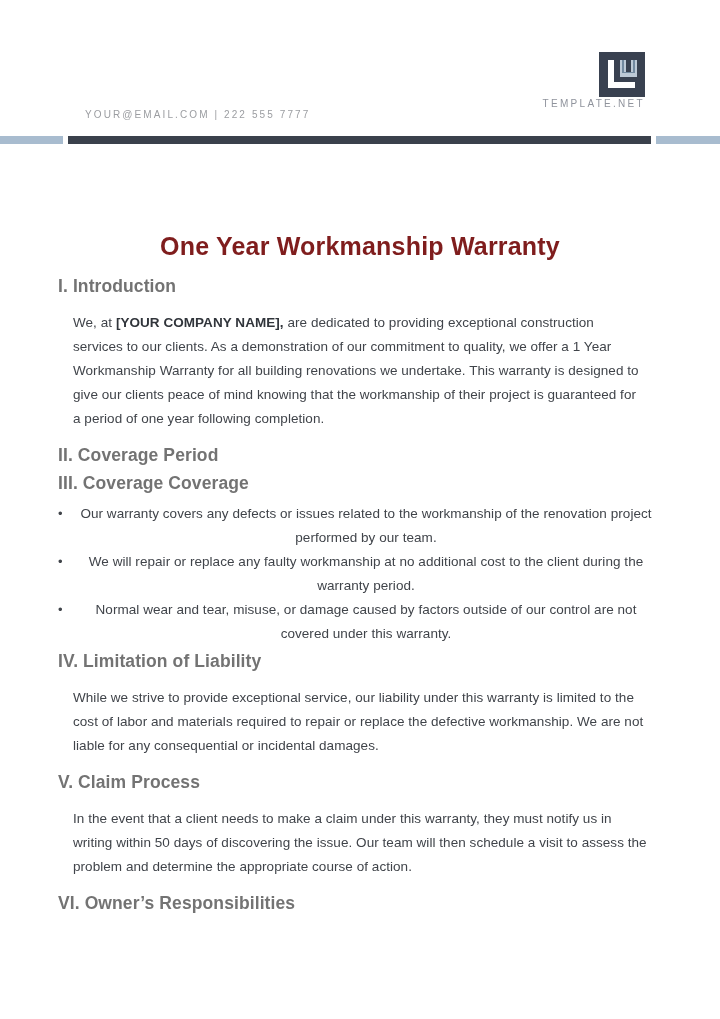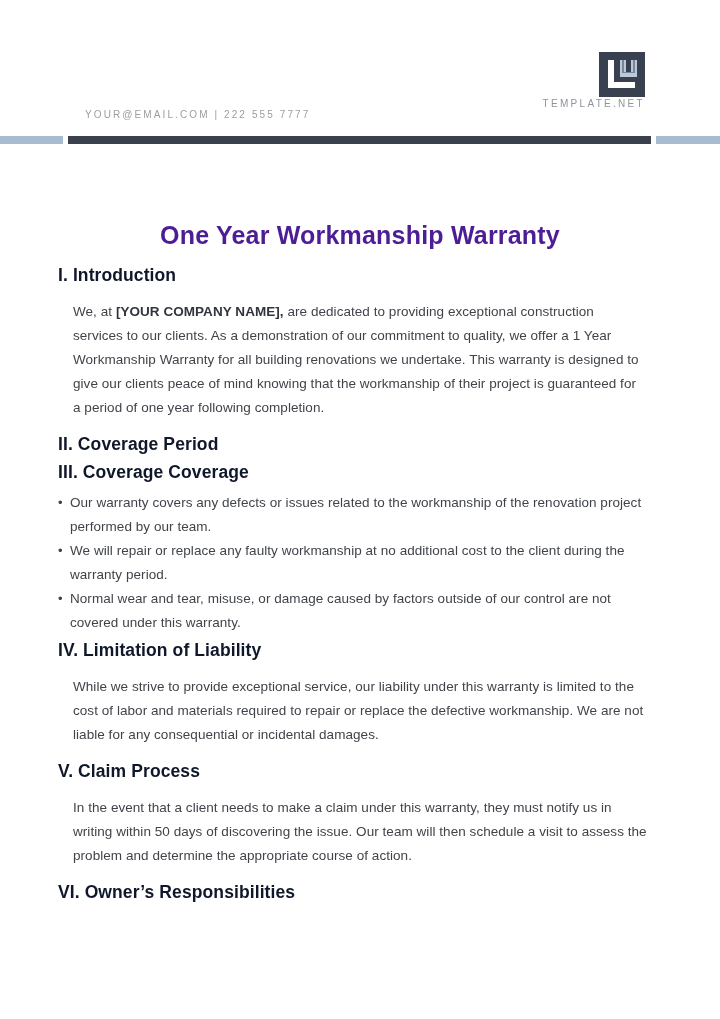--- a/index.html
+++ b/index.html
@@ -26,35 +26,35 @@
 
   
   .rule{display:flex;height:8px;}
   .rule .seg-light-l{width:63px;background:#a8bccf;}
   .rule .seg-dark{flex:1;background:#3a414c;margin:0 5px;}
   .rule .seg-light-r{width:64px;background:#a8bccf;}
 
   
   .content{padding:76px 58px 0 58px;}
   h1.doc-title{
-    margin:0 0 16px;font-size:25px;line-height:30px;font-weight:700;
-    text-align:center;color:#4c1d95;letter-spacing:.2px;
+    margin:11px 0 16px;font-size:25px;line-height:30px;font-weight:700;
+    text-align:center;color:#7f1d1d;letter-spacing:.2px;
   }
   h2.sec-heading{
     margin:6px 0 9px;font-size:17.5px;line-height:19px;font-weight:700;
-    color:#0f172a;letter-spacing:.1px;
+    color:#737373;letter-spacing:.1px;
   }
   p.para{
     margin:15px;font-size:13.5px;line-height:24px;color:#40444a;letter-spacing:.05px;
   }
   p.para strong{font-weight:700;color:#31353b;}
   ul.bullets{margin:0;padding:0;list-style:none;}
   ul.bullets li{
     position:relative;padding-left:12px;
-    font-size:13.5px;line-height:24px;color:#40444a;letter-spacing:.05px;
+    font-size:13.5px;line-height:24px;color:#40444a;letter-spacing:.05px;text-align:center;
   }
   ul.bullets li::before{
     content:"\2022";position:absolute;left:0;top:0;color:#40444a;font-size:13px;
   }
 </style>
 </head>
 <body>
 
 <div class="page">
 

